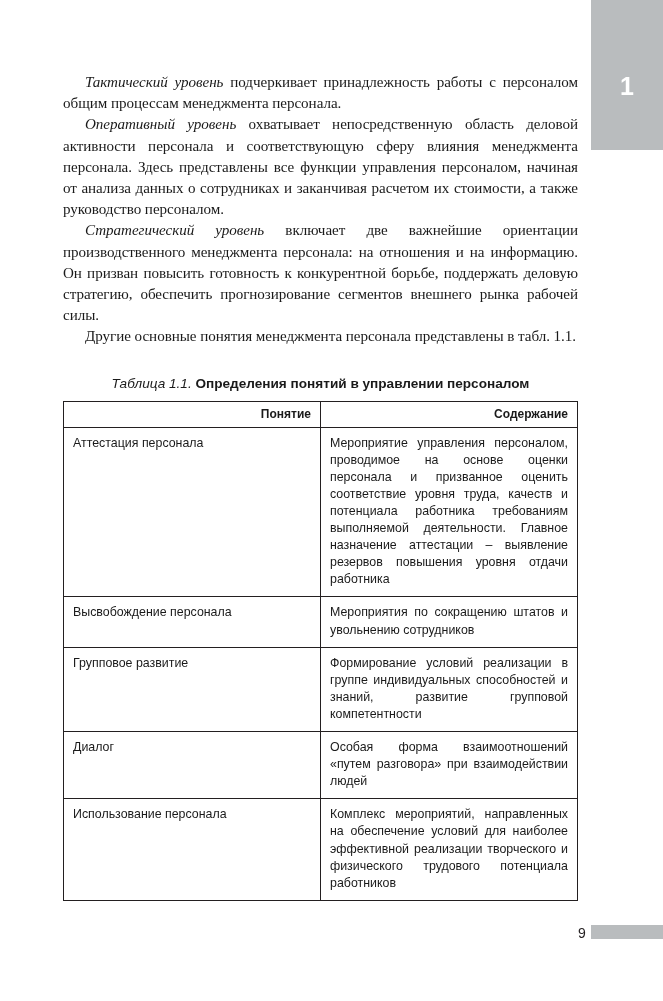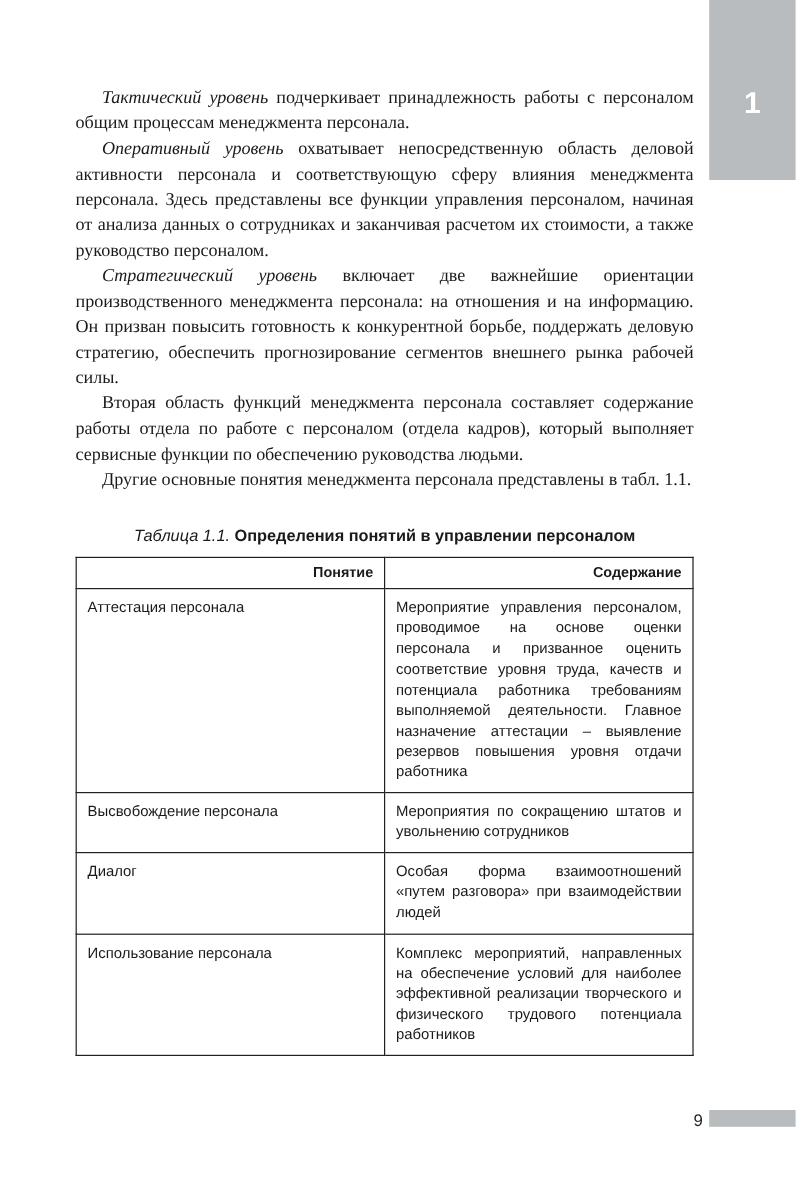--- a/index.html
+++ b/index.html
@@ -145,21 +145,20 @@
   <div class="chapter-number">1</div>
 
   <div class="content">
 
     <p class="body-par"><em class="term">Тактический уровень</em><span> подчеркивает принадлежность работы с персоналом общим процессам менеджмента персонала.</span></p>
 
     <p class="body-par"><em class="term">Оперативный уровень</em><span> охватывает непосредственную область деловой активности персонала и соответствующую сферу влияния менеджмента персонала. Здесь представлены все функции управления персоналом, начиная от анализа данных о сотрудниках и заканчивая расчетом их стоимости, а также руководство персоналом.</span></p>
 
     <p class="body-par"><em class="term">Стратегический уровень</em><span> включает две важнейшие ориентации производственного менеджмента персонала: на отношения и на информацию. Он призван повысить готовность к конкурентной борьбе, поддержать деловую стратегию, обеспечить прогнозирование сегментов внешнего рынка рабочей силы.</span></p>
 
-    <p class="body-par"><span>Вторая область функций менеджмента персонала составляет содержание работы отдела по работе с персоналом (отдела кадров), который выполняет сервисные функции по обеспечению руководства людьми.</span></p>
 
     <p class="body-par"><span>Другие основные понятия менеджмента персонала представлены в табл. 1.1.</span></p>
 
     <div class="table-caption">
       <span class="cap-label">Таблица 1.1.</span>
       <span class="cap-title">Определения понятий в управлении персоналом</span>
     </div>
 
     <table class="terms">
       <thead>
@@ -171,20 +170,24 @@
       <tbody>
         <tr>
           <td class="term-cell">Аттестация персонала</td>
           <td class="def-cell">Мероприятие управления персоналом, проводимое на основе оценки персонала и призванное оценить соответствие уровня труда, качеств и потенциала работника требованиям выполняемой деятельности. Главное назначение аттестации – выявление резервов повышения уровня отдачи работника</td>
         </tr>
         <tr>
           <td class="term-cell">Высвобождение персонала</td>
           <td class="def-cell">Мероприятия по сокращению штатов и увольнению сотрудников</td>
         </tr>
         <tr>
+          <td class="term-cell">Групповое развитие</td>
+          <td class="def-cell">Формирование условий реализации в группе индивидуальных способностей и знаний, развитие групповой компетентности</td>
+        </tr>
+        <tr>
           <td class="term-cell">Диалог</td>
           <td class="def-cell">Особая форма взаимоотношений «путем разговора» при взаимодействии людей</td>
         </tr>
         <tr>
           <td class="term-cell">Использование персонала</td>
           <td class="def-cell">Комплекс мероприятий, направленных на обеспечение условий для наиболее эффективной реализации творческого и физического трудового потенциала работников</td>
         </tr>
       </tbody>
     </table>
 

